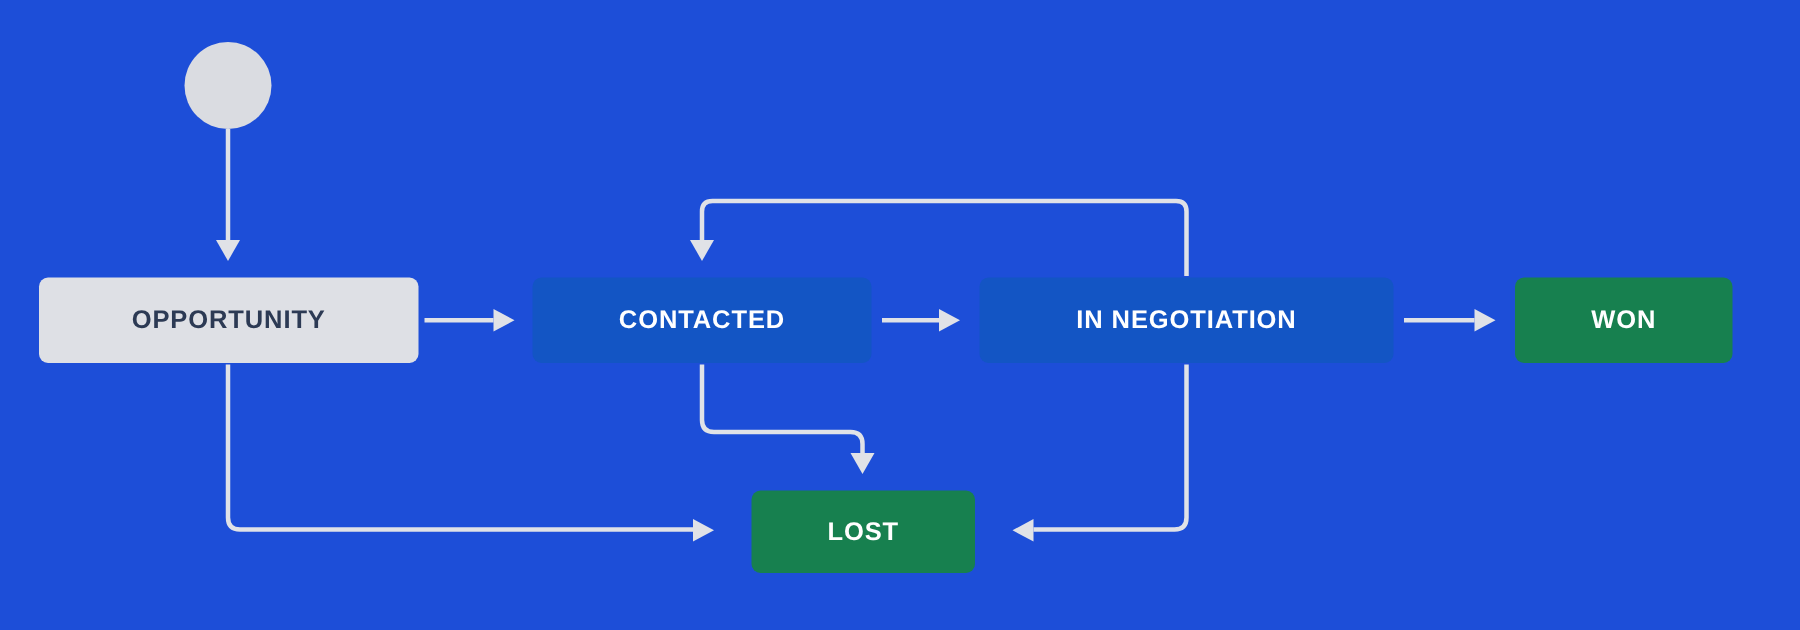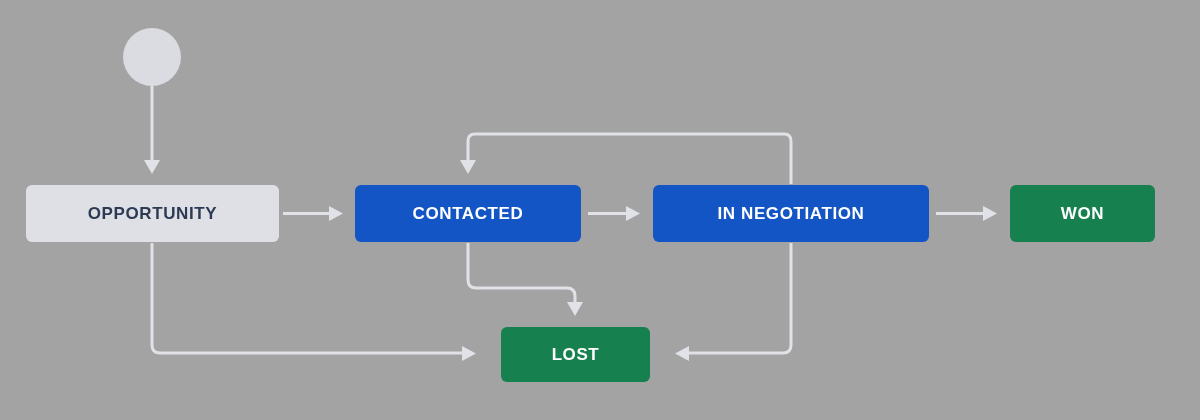--- a/index.html
+++ b/index.html
@@ -11,21 +11,21 @@
   body {
     width: 1200px;
     height: 420px;
     font-family: "Liberation Sans", sans-serif;
     overflow: hidden;
   }
   #diagram-root {
     position: relative;
     width: 1200px;
     height: 420px;
-    background: #a3a3a3;
+    background: #1d4ed8;
   }
   #flow-svg {
     position: absolute;
     top: 0;
     left: 0;
     width: 1200px;
     height: 420px;
     display: block;
   }
   .node-label {

